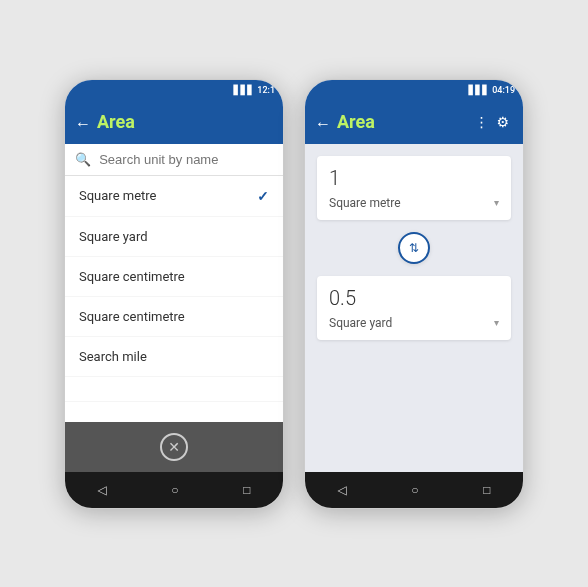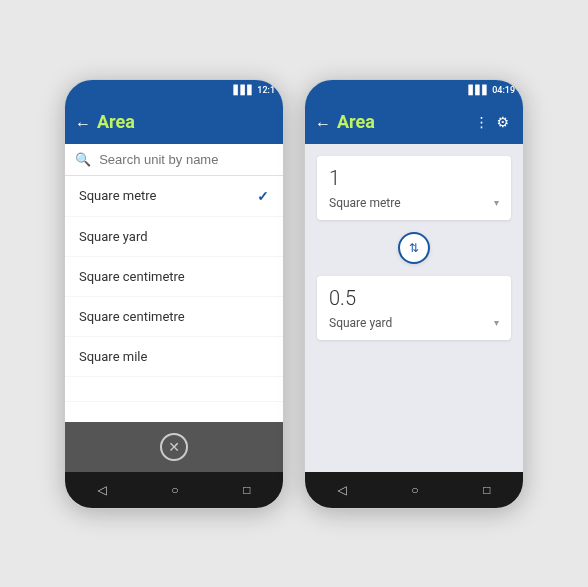--- a/index.html
+++ b/index.html
@@ -265,21 +265,21 @@
         <div class="dropdown-item">
           <span>Square yard</span>
         </div>
         <div class="dropdown-item">
           <span>Square centimetre</span>
         </div>
         <div class="dropdown-item">
           <span>Square centimetre</span>
         </div>
         <div class="dropdown-item">
-          <span>Square mile</span>
+          <span>Search mile</span>
         </div>
         <div class="dropdown-item">
           
         </div>
 
       </div>
 
       <div class="bottom-overlay">
         <div class="close-circle">
           <span>✕</span>

